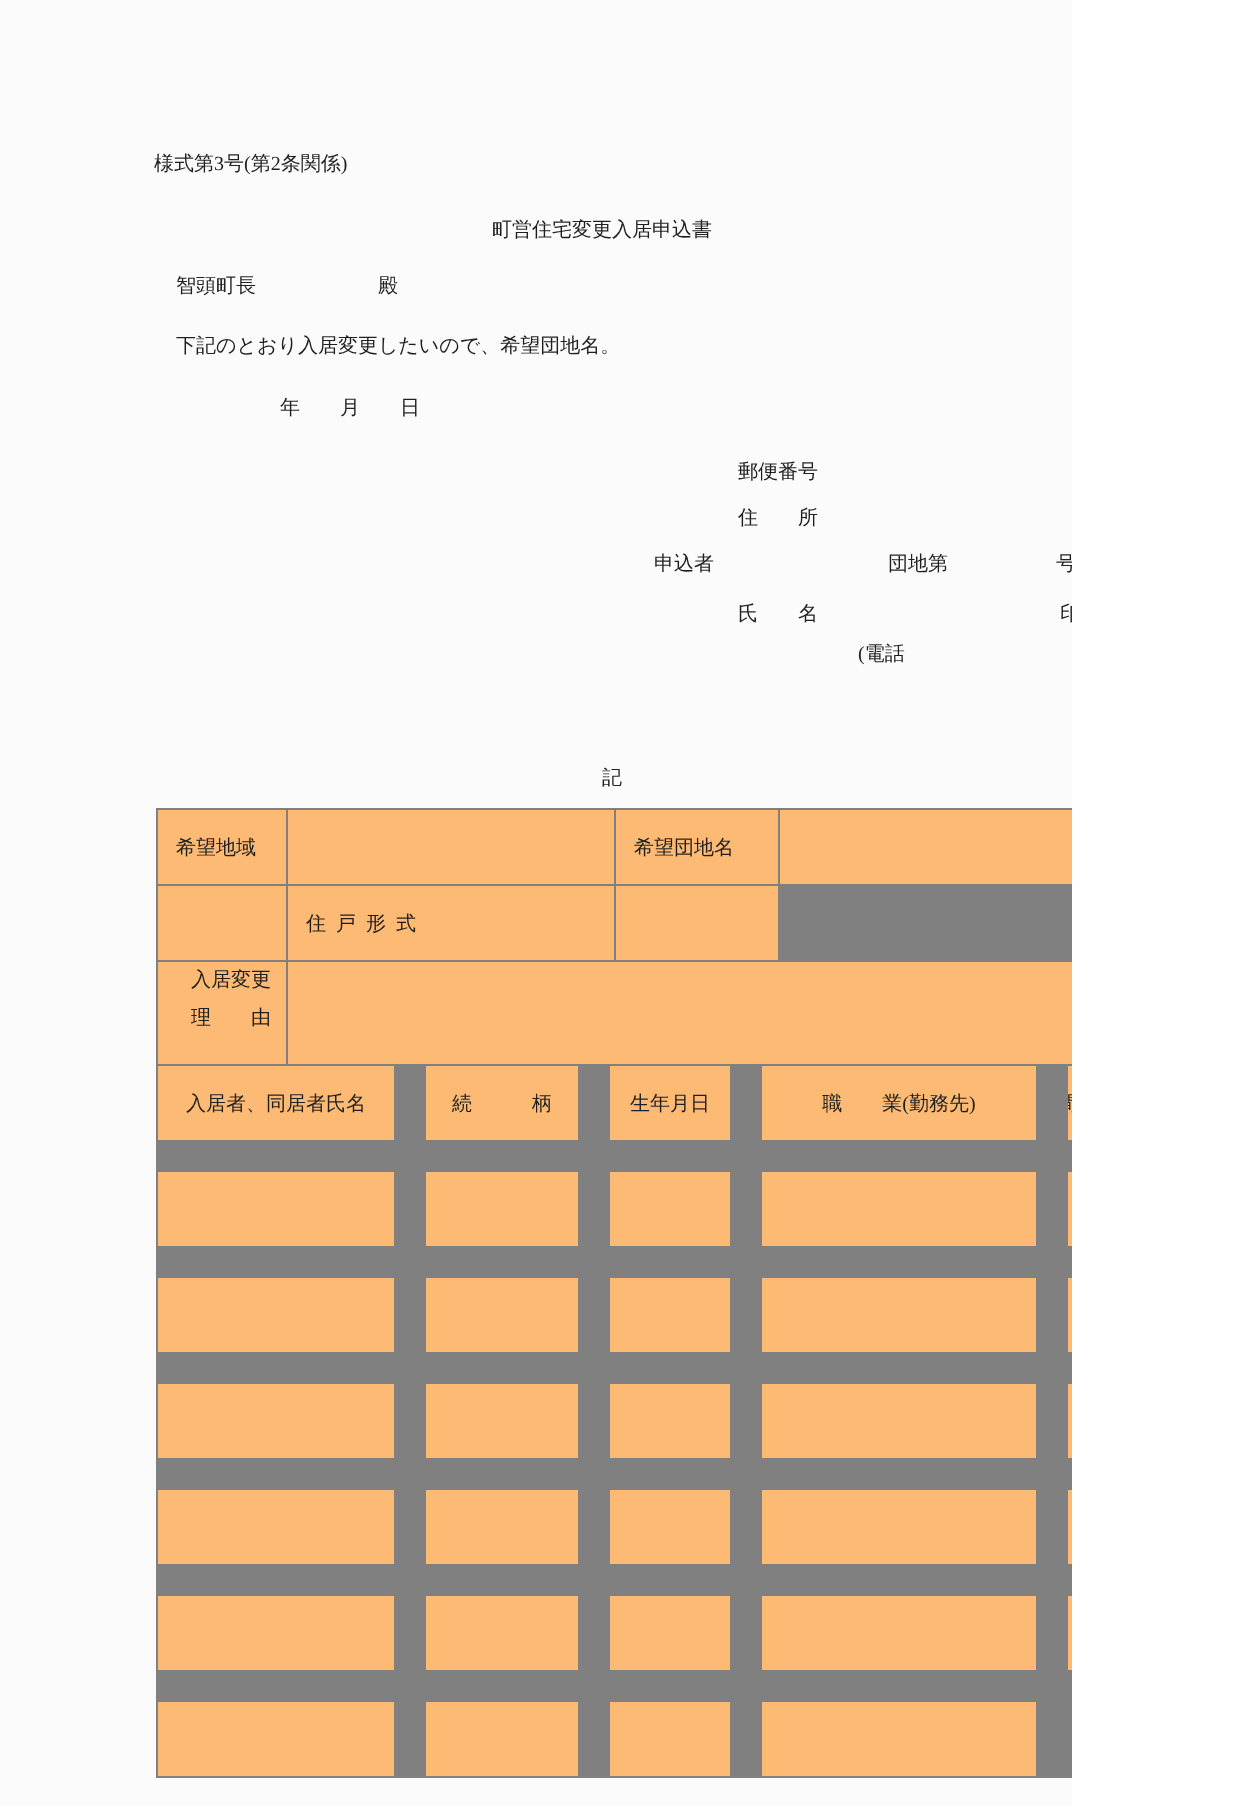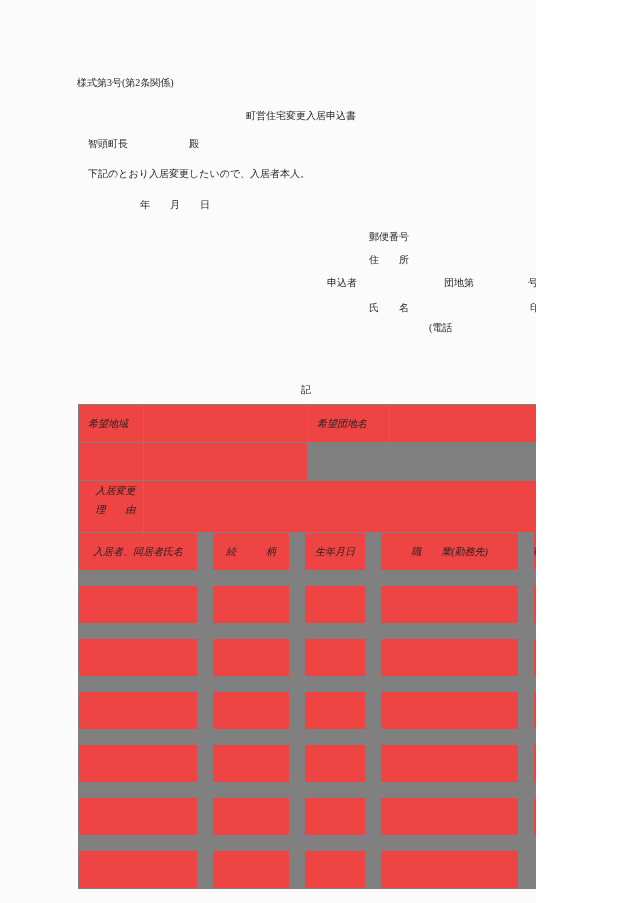--- a/index.html
+++ b/index.html
@@ -17,26 +17,25 @@
   
   .form-table {
     position:absolute; left:78px; top:404px; width:476px;
     box-sizing:border-box;
     background:#808080;
     padding:1px;
     display:flex; flex-direction:column; gap:1px;
   }
   .grid { display:grid; gap:1px; }
   .grid > div {
-    background:#ef4444;
+    background:#fdba74;
     display:flex; align-items:center;
     box-sizing:border-box;
     white-space:pre;
     overflow:hidden;
-    font-style:italic;
   }
   .gA { grid-template-columns:64px 163px 81px 1fr; grid-auto-rows:37px; }
   .gB { grid-template-columns:64px 1fr; grid-auto-rows:51px; }
   .gC { grid-template-columns:118px 76px 60px 137px 1fr; grid-auto-rows:37px;gap:16px; }
   .lab { padding-left:9px; }
   .hc { justify-content:center; }
   .twoLine {
     flex-direction:column;
     justify-content:flex-start;
     align-items:flex-start;
@@ -46,21 +45,21 @@
 </style>
 </head>
 <body>
 
 <div class="page">
 
   <div class="abs" style="left:77px;top:76px">様式第3号(第2条関係)</div>
   <div class="abs" style="left:246px;top:109px">町営住宅変更入居申込書</div>
   <div class="abs" style="left:88px;top:137px">智頭町長</div>
   <div class="abs" style="left:189px;top:137px">殿</div>
-  <div class="abs" style="left:88px;top:167px">下記のとおり入居変更したいので、入居者本人。</div>
+  <div class="abs" style="left:88px;top:167px">下記のとおり入居変更したいので、希望団地名。</div>
   <div class="abs" style="left:140px;top:198px">年　　月　　日</div>
 
   <div class="abs" style="left:369px;top:230px">郵便番号</div>
   <div class="abs" style="left:369px;top:253px">住　　所</div>
   <div class="abs" style="left:327px;top:276px">申込者</div>
   <div class="abs" style="left:444px;top:276px">団地第</div>
   <div class="abs" style="left:528px;top:276px">号</div>
   <div class="abs" style="left:369px;top:301px">氏　　名</div>
   <div class="abs" style="left:530px;top:301px">印</div>
   <div class="abs" style="left:429px;top:321px">(電話</div>
@@ -69,20 +68,21 @@
   <div class="abs" style="left:301px;top:383px">記</div>
 
   <div class="form-table">
 
     <div class="grid gA">
       <div class="lab">希望地域</div>
       <div></div>
       <div class="lab">希望団地名</div>
       <div></div>
       <div></div>
+      <div class="lab">住 戸 形 式</div>
       <div></div>
     </div>
 
     <div class="grid gB">
       <div class="twoLine">
         <span>入居変更</span>
         <span>理　　由</span>
       </div>
       <div></div>
     </div>

